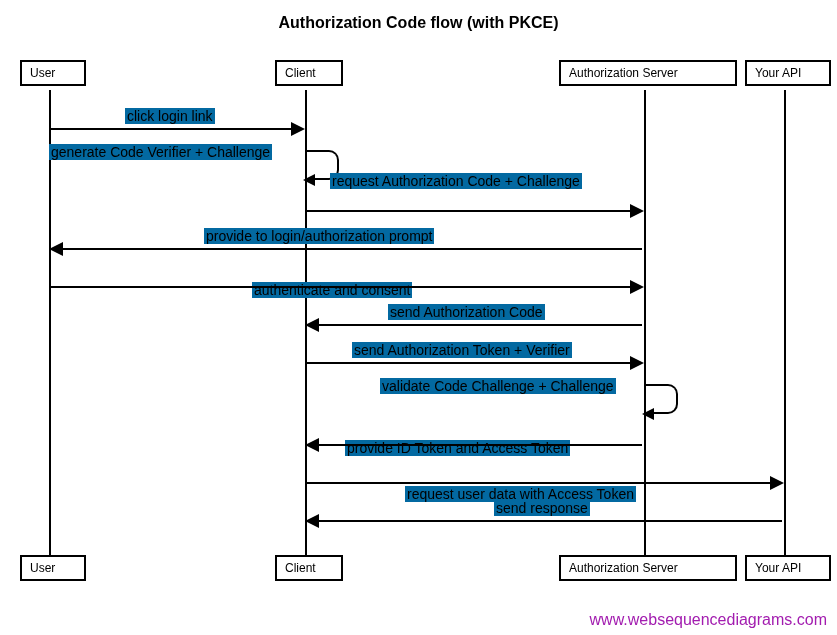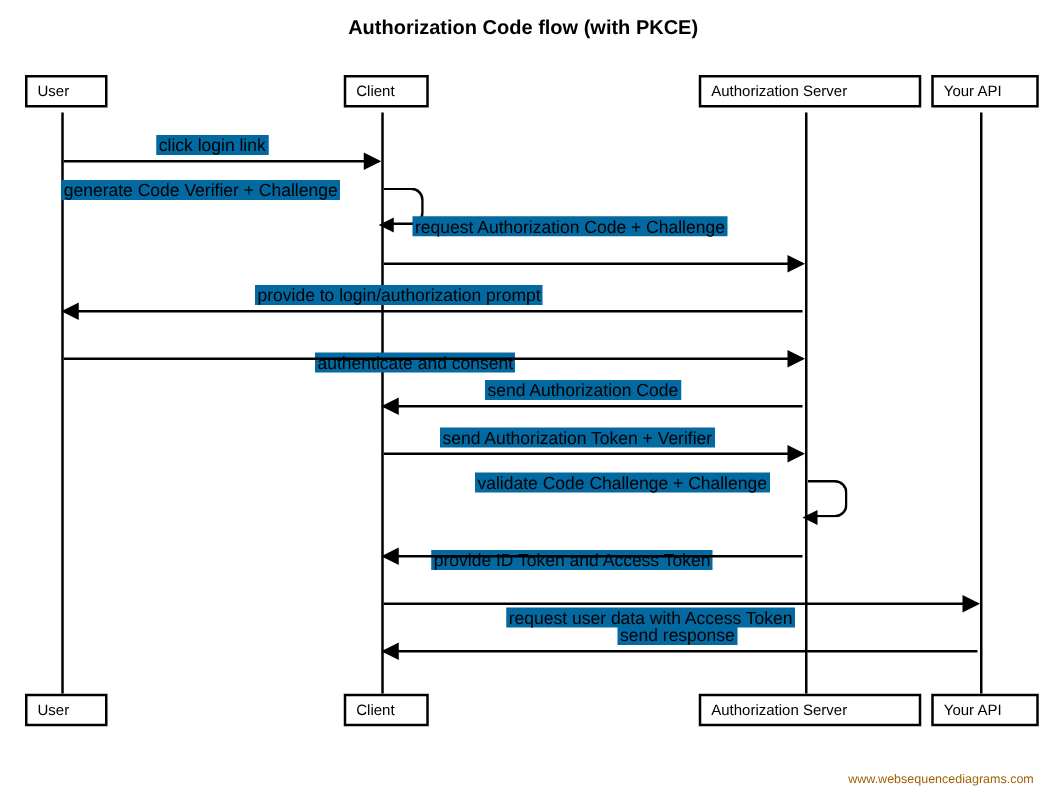--- a/index.html
+++ b/index.html
@@ -82,22 +82,22 @@
     width: 0; height: 0;
     border-top: 6px solid transparent;
     border-bottom: 6px solid transparent;
     border-right: 12px solid #000;
   }
   .footer {
     position: absolute;
     right: 10px;
     bottom: 6px;
     font-family: Arial, sans-serif;
-    font-size: 10px;
-    color: #a16207;
+    font-size: 16px;
+    color: #a21caf;
   }
 </style>
 </head>
 <body>
 
 <div class="title">Authorization Code flow (with PKCE)</div>
 
 <div class="participant" style="left:20px; top:60px; width:46px;">User</div>
 <div class="participant" style="left:275px; top:60px; width:48px;">Client</div>
 <div class="participant" style="left:559px; top:60px; width:158px;">Authorization Server</div>

